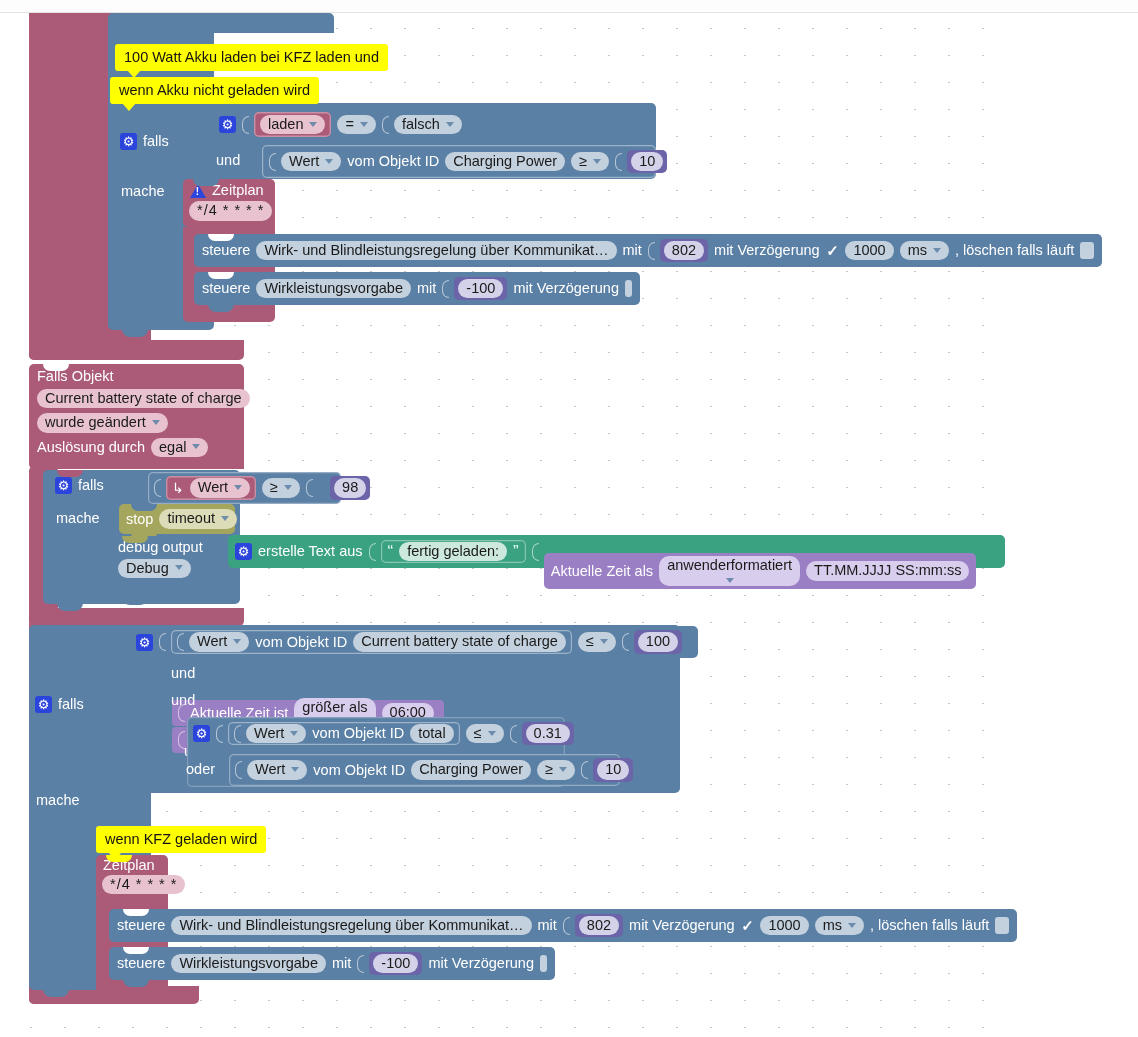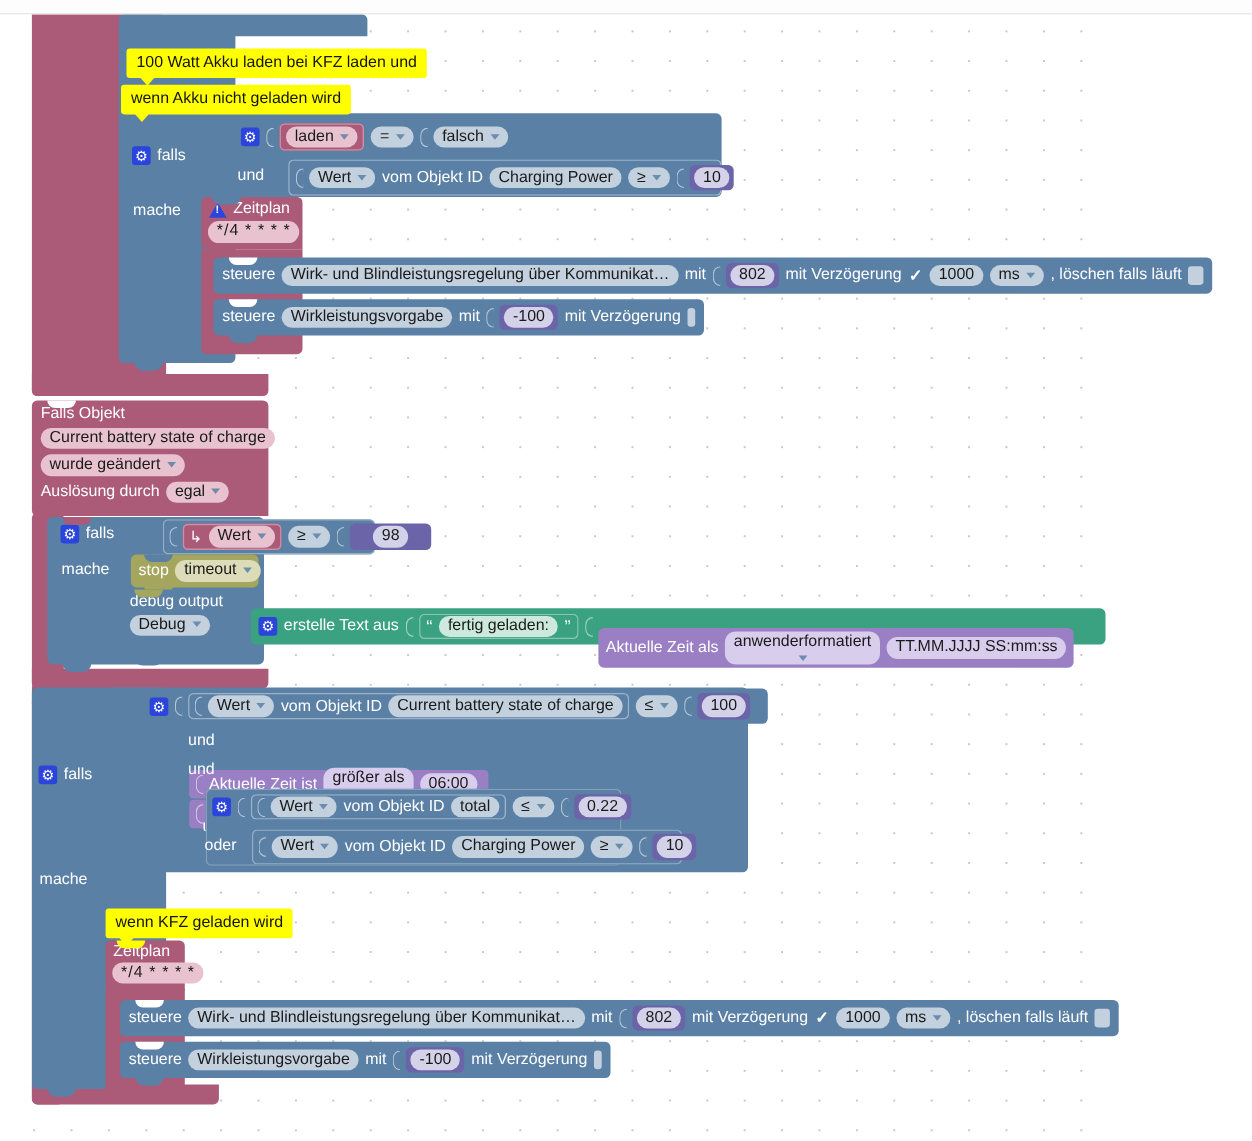--- a/index.html
+++ b/index.html
@@ -338,21 +338,21 @@
         <span class="fld dim-rose">
           <span>Wert</span>
           <i class="caret"></i>
         </span>
       </span>
       <span class="fld dim-blue">
         <span>≥</span>
         <i class="caret"></i>
       </span>
       <span class="socket"></span>
-      <span class="vblk c-indigo" style="padding:2px 21px;">
+      <span class="vblk c-indigo" style="padding:2px 4px;margin-left:12px;">
         <span class="fld dim-indi">98</span>
       </span>
     </div>
   </div>
 
   <div class="blk" style="left:56px; top:511px;">
     <span class="lbl">mache</span>
   </div>
 
   <div class="blk c-olive" style="left:119px; top:504px; width:116px; height:30px; border-radius:5px;">
@@ -374,21 +374,21 @@
       <span class="lbl">debug output</span>
     </div>
     <div style="padding:4px 8px 0;">
       <span class="fld dim-blue">
         <span>Debug</span>
         <i class="caret"></i>
       </span>
     </div>
   </div>
 
-  <div class="blk c-green" style="left:228px; top:553px; width:777px; height:33px; border-radius:5px;">
+  <div class="blk c-green" style="left:228px; top:535px; width:777px; height:33px; border-radius:5px;">
     <div class="row" style="padding:0 7px; height:33px;">
       <span class="gear"></span>
       <span class="lbl">erstelle Text aus</span>
       <span class="socket"></span>
       <span class="vblk c-green outl" style="padding:2px 7px;">
         <span class="quote">“</span>
         <span class="fld dim-green">fertig geladen:</span>
         <span class="quote">”</span>
       </span>
       <span class="socket"></span>
@@ -488,21 +488,21 @@
         </span>
         <span class="lbl">vom Objekt ID</span>
         <span class="fld dim-blue">total</span>
       </span>
       <span class="fld dim-blue">
         <span>≤</span>
         <i class="caret"></i>
       </span>
       <span class="socket"></span>
       <span class="vblk c-indigo" style="padding:2px 4px;">
-        <span class="fld dim-indi">0.22</span>
+        <span class="fld dim-indi">0.31</span>
       </span>
     </div>
   </div>
 
   <div class="blk" style="left:186px; top:762px;">
     <span class="lbl">oder</span>
   </div>
   <div class="blk c-blue" style="left:229px; top:754px; width:391px; height:32px; box-shadow: inset 0 0 0 1.2px rgba(255,255,255,.35);">
     <div class="row" style="padding:0 6px; height:32px;">
       <span class="socket"></span>

